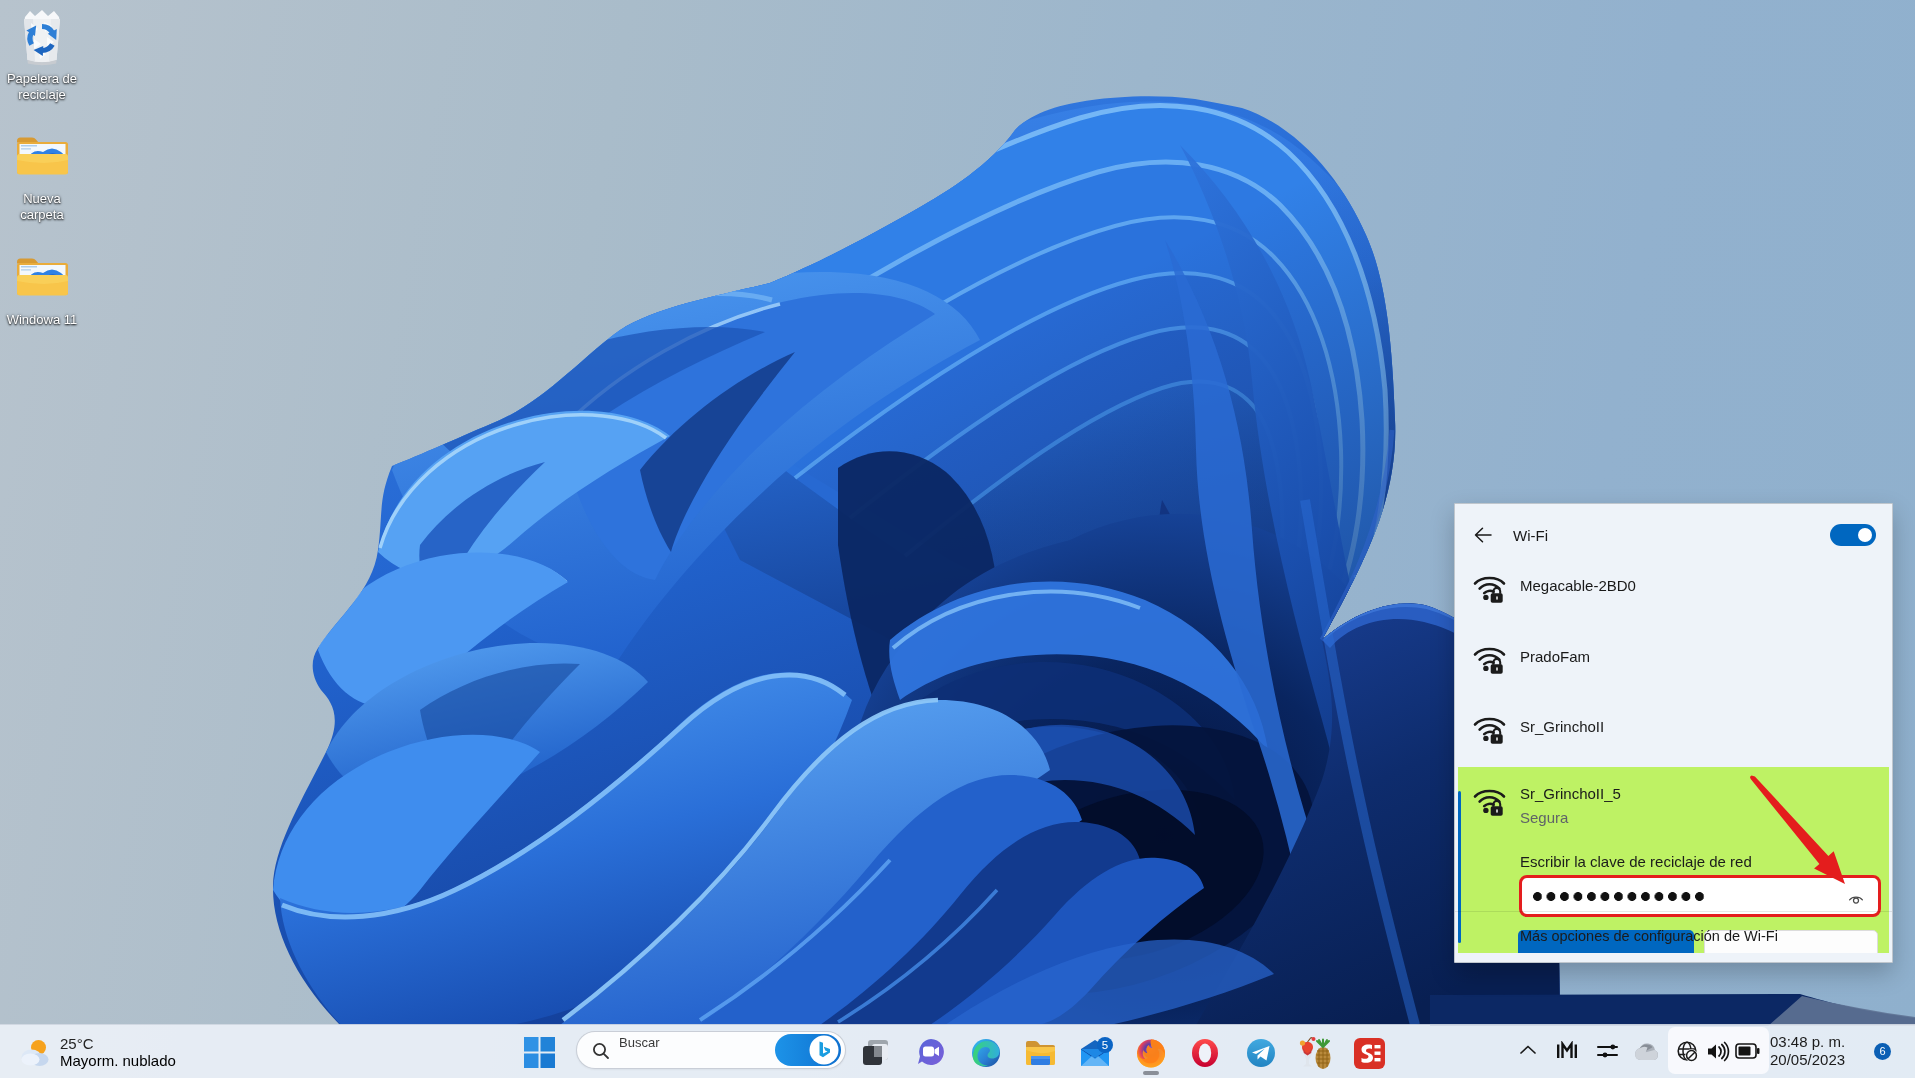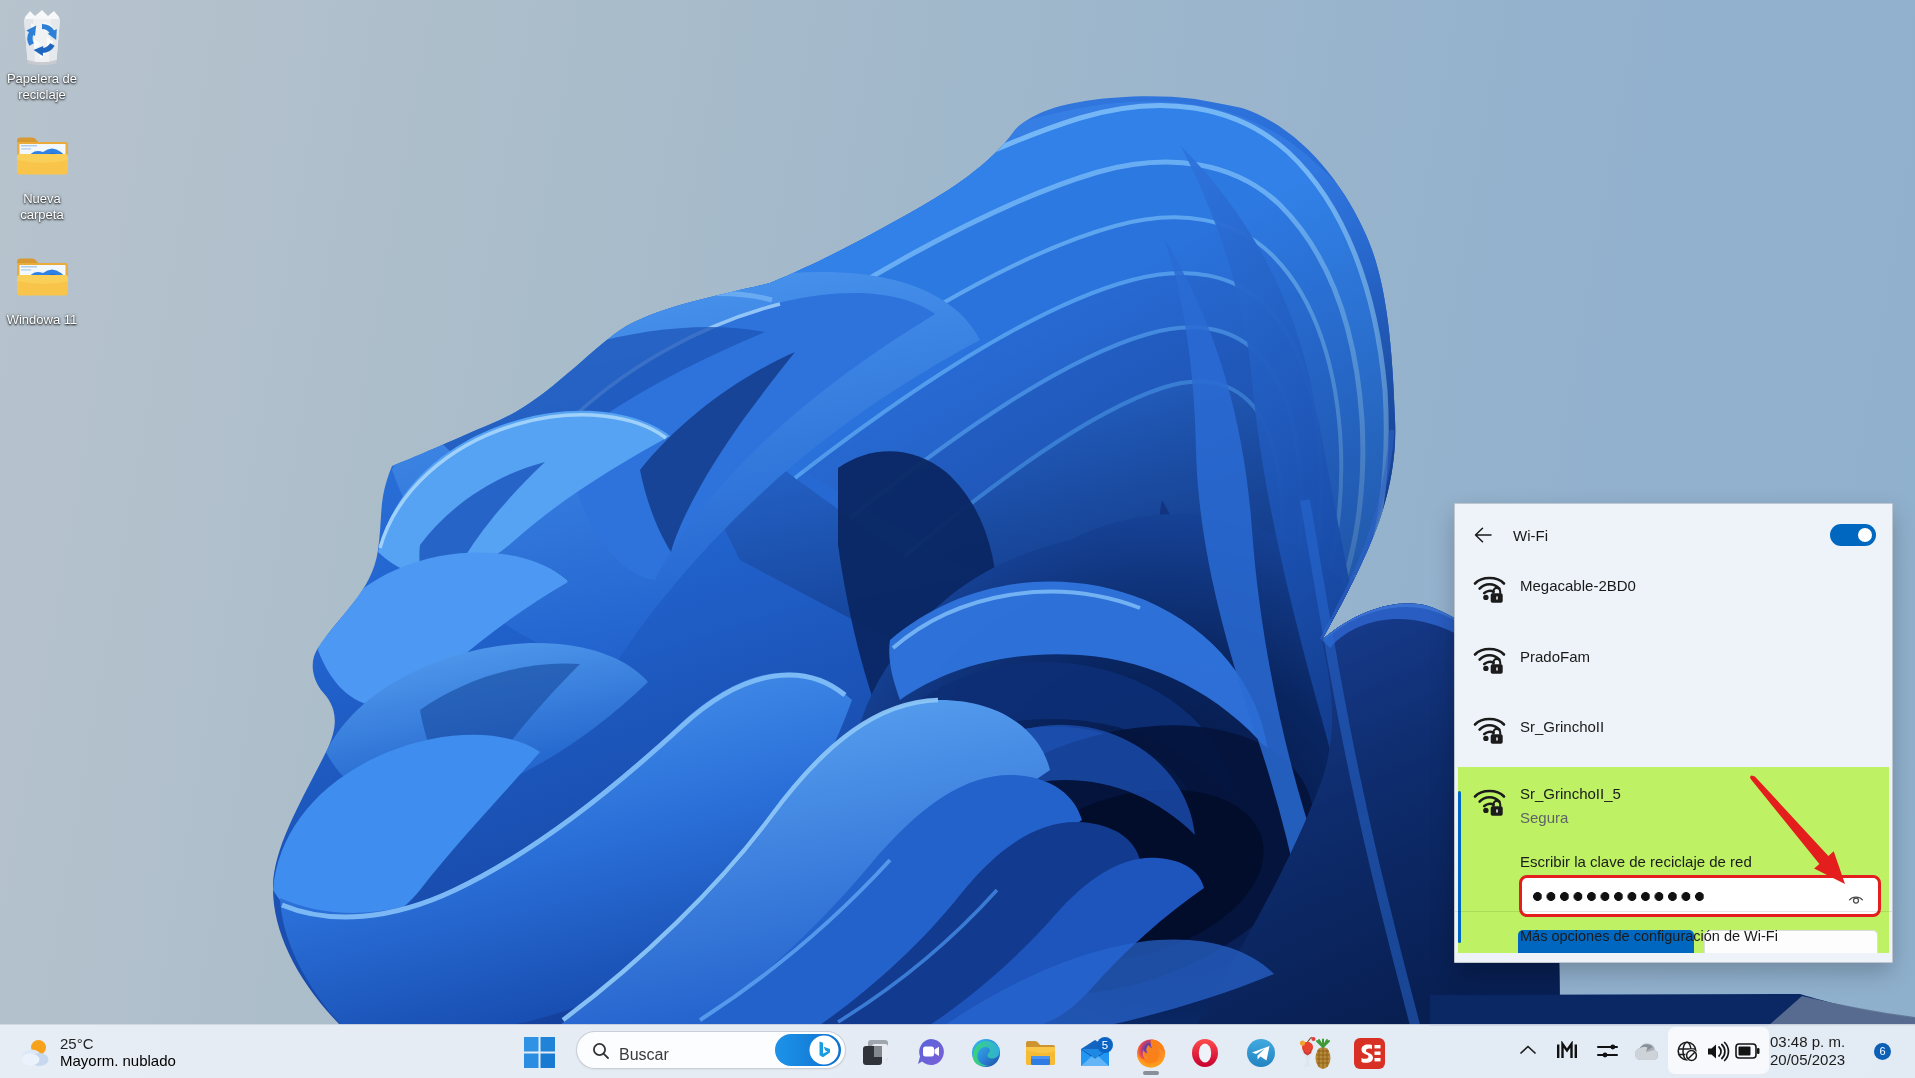--- a/index.html
+++ b/index.html
@@ -48,21 +48,21 @@
 #wtemp { font-size:15px; color:#242424; line-height:16px; }
 #wdesc { font-size:15px; color:#000000; line-height:17px; }
 .tbi { position:absolute; top:1037px; }
 #trayplate { position:absolute; left:1668px; top:1027px; width:101px; height:47px; background:rgba(252,253,255,.8); border-radius:7px; }
 #clock { position:absolute; left:1770px; top:1033px; width:90px; text-align:left; font-size:15px; color:#1c1c1c; line-height:17.5px; }
 #badge { position:absolute; left:1874px; top:1043px; width:17px; height:17px; background:#0b5fb4; border-radius:50%;
   color:#fff; font-size:11px; text-align:center; line-height:17px; }
 .trayi { position:absolute; top:1041px; }
 #searchpill { position:absolute; left:576px; top:1031px; width:270px; height:38px; background:#fcfdfe;
   border:1px solid rgba(150,160,175,.5); border-radius:19px; box-shadow:0 1px 2px rgba(0,0,0,.05); }
-#searchpill .stext { position:absolute; left:42px; top:14px; font-size:16px; color:#3a3a3a; }
+#searchpill .stext { position:absolute; left:42px; top:3px; font-size:13px; color:#3a3a3a; }
 #bingpill { position:absolute; left:198px; top:2px; width:66px; height:32px; border-radius:16px;
   background:linear-gradient(90deg,#1d93e8,#0e70cf); }
 </style>
 </head>
 <body>
 <div id="desk"></div>
 <svg id="wall" width="1915" height="1078" viewBox="0 0 1915 1078">
 <defs>
 <linearGradient id="gDome" x1="0" y1="0" x2="0.25" y2="1">
   <stop offset="0" stop-color="#3c86ea"></stop>

